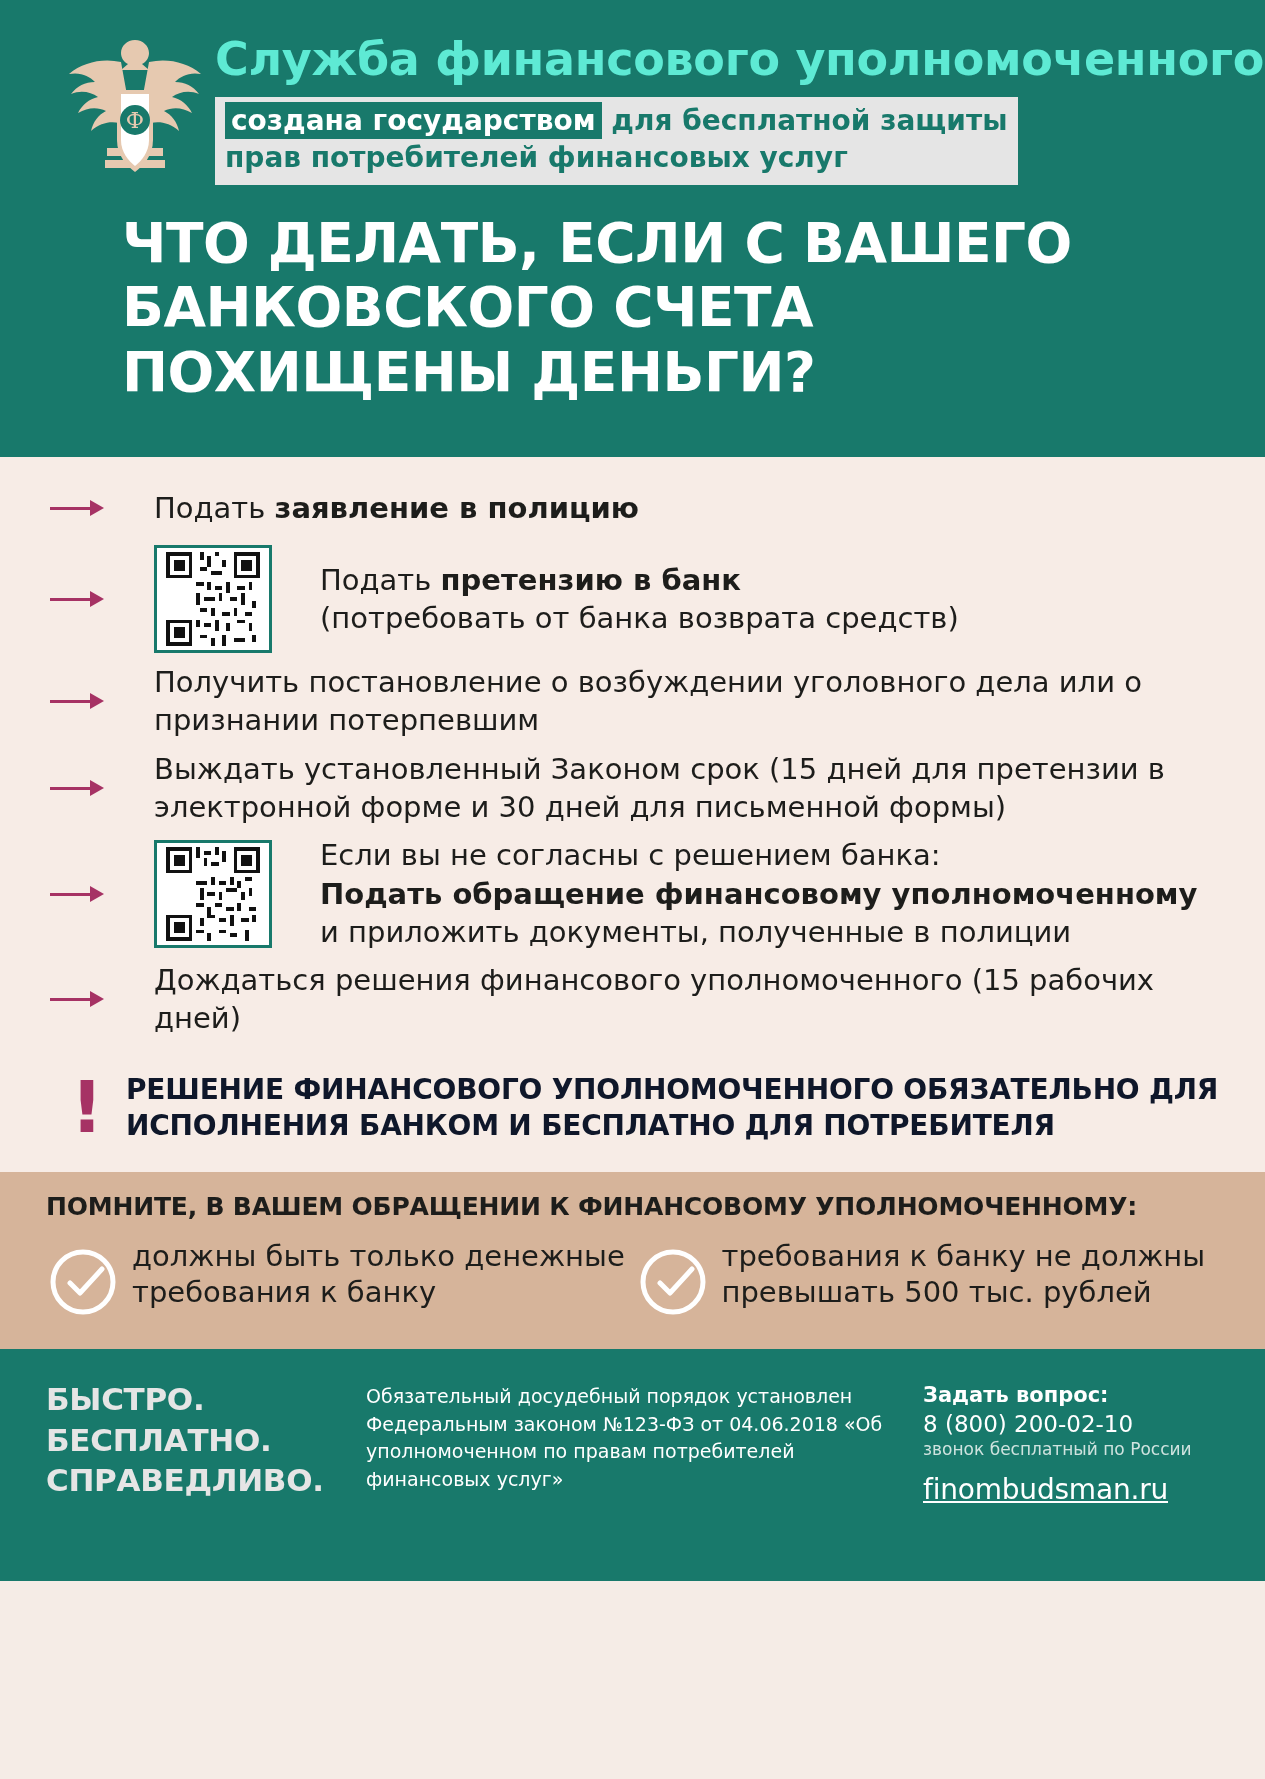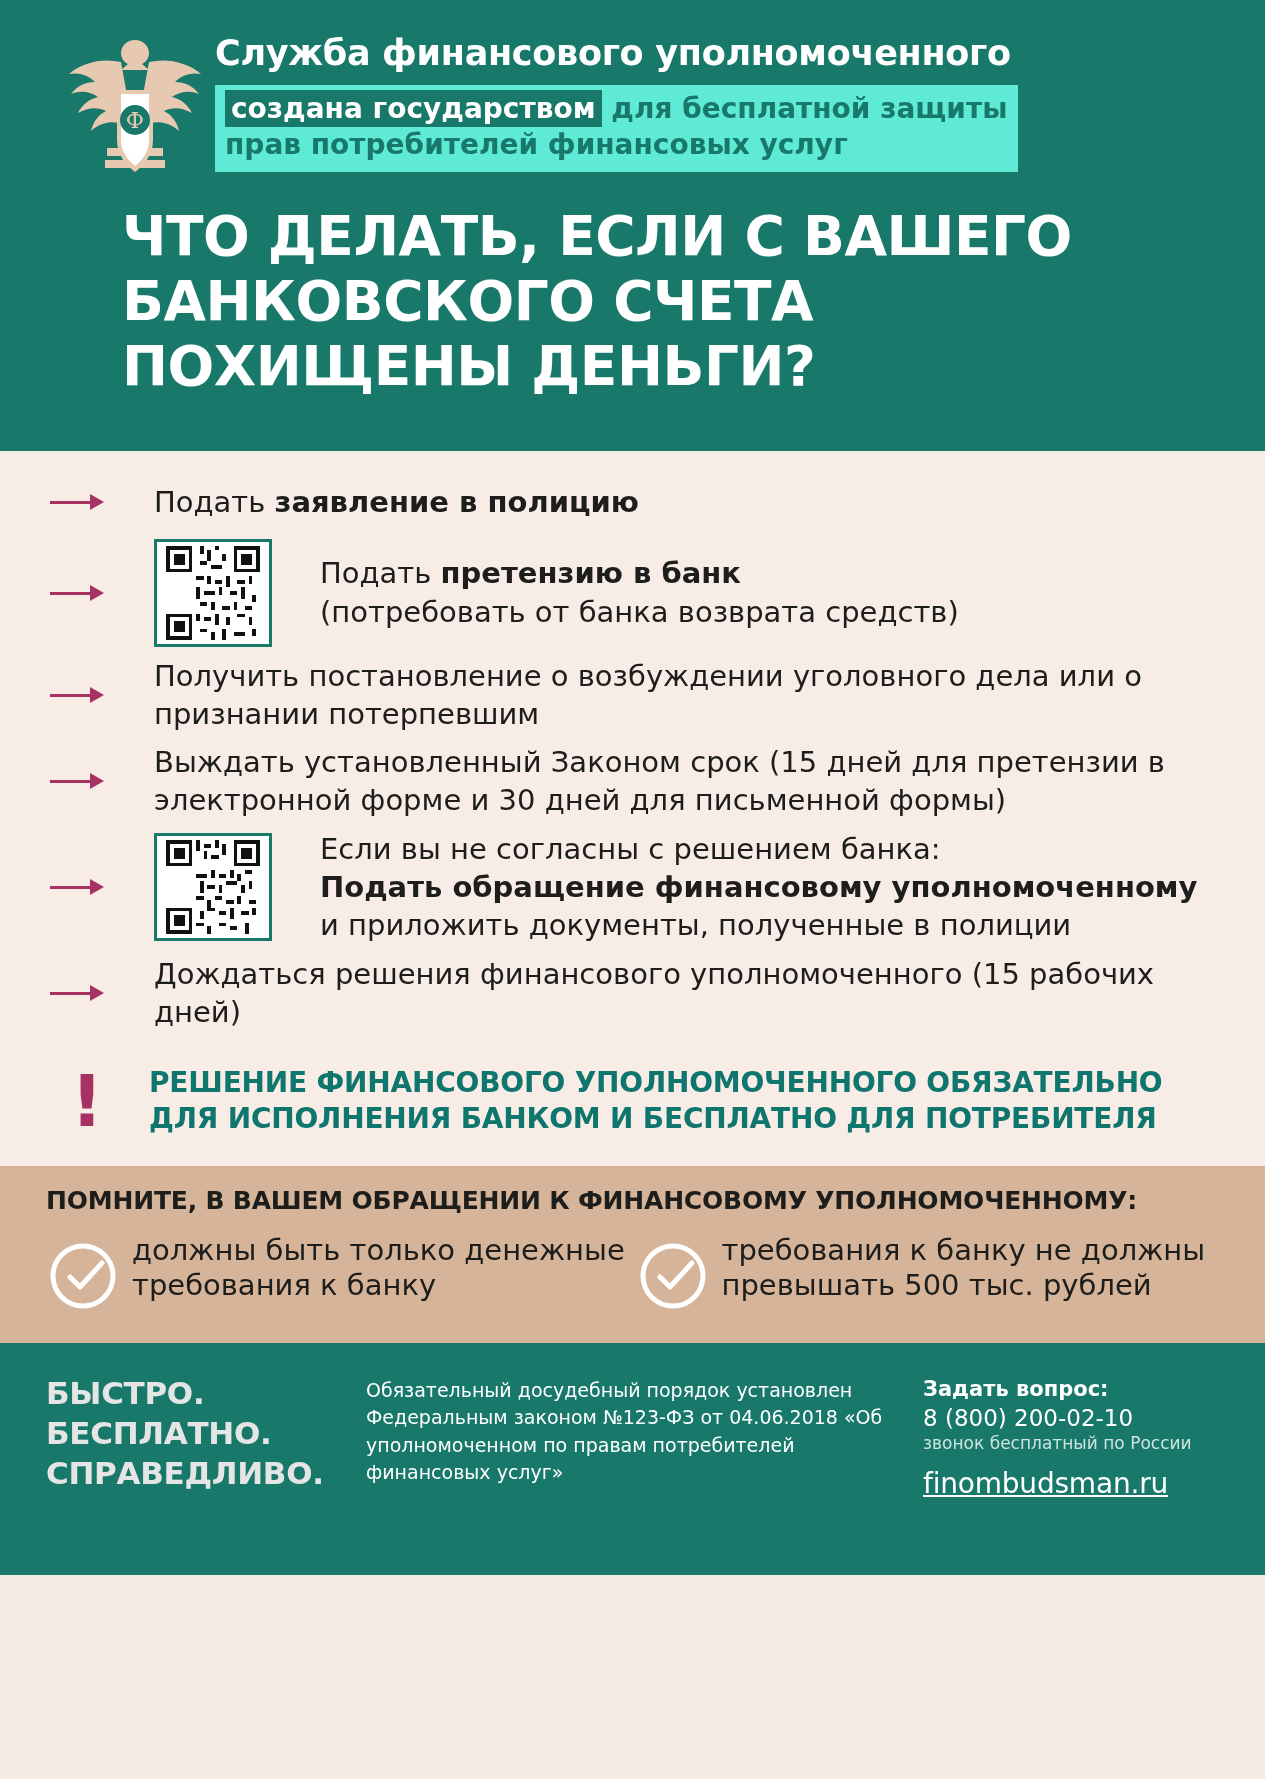--- a/index.html
+++ b/index.html
@@ -33,30 +33,30 @@
     width: 160px;
     height: 150px;
     flex: 0 0 160px;
     position: relative;
   }
   .brand-text {
     flex: 1 1 auto;
     padding-top: 6px;
   }
   .brand-title {
-    color: #ffffff;
-    font-size: 35px;
+    color: #5eead4;
+    font-size: 46px;
     font-weight: bold;
     letter-spacing: -0.3px;
     line-height: 1.1;
     white-space: nowrap;
   }
   .brand-sub {
     margin-top: 12px;
-    background: #5eead4;
+    background: #e5e5e5;
     color: #18796b;
     font-size: 28px;
     font-weight: bold;
     line-height: 1.32;
     padding: 6px 10px 8px 10px;
     display: inline-block;
   }
   .brand-sub .boxed {
     background: #18796b;
     color: #ffffff;
@@ -135,26 +135,25 @@
   .excl {
     flex: 0 0 78px;
     color: #a63264;
     font-size: 72px;
     font-weight: bold;
     line-height: 0.85;
     text-align: center;
     padding-left: 8px;
   }
   .callout-text {
-    color: #0f766e;
+    color: #0f172a;
     font-size: 28px;
     font-weight: bold;
     line-height: 1.3;
     letter-spacing: -0.2px;
-    margin-left: 23px;
   }
 
   
   .remember {
     background: #d6b49a;
     padding: 20px 40px 26px 46px;
   }
   .remember-title {
     color: #1d1d1b;
     font-size: 25px;

